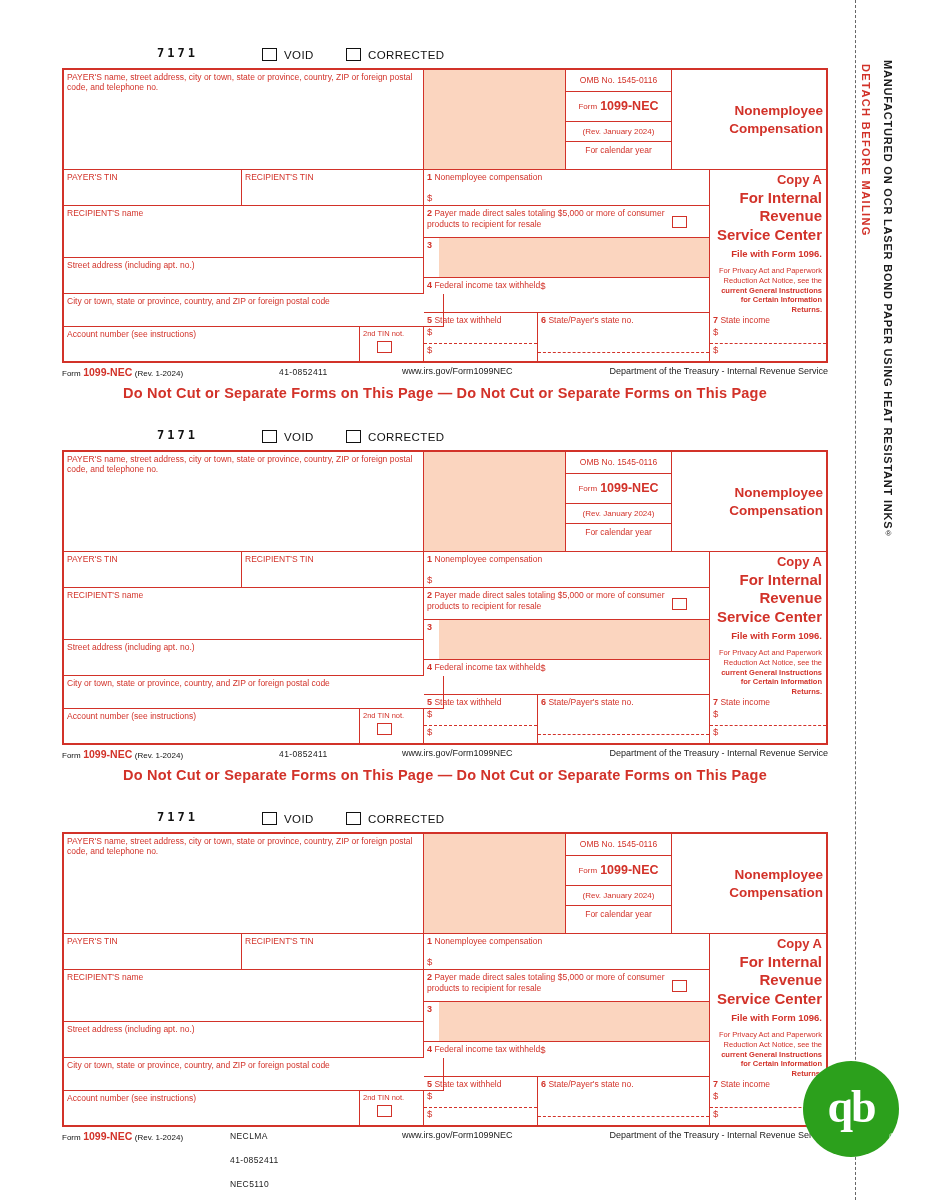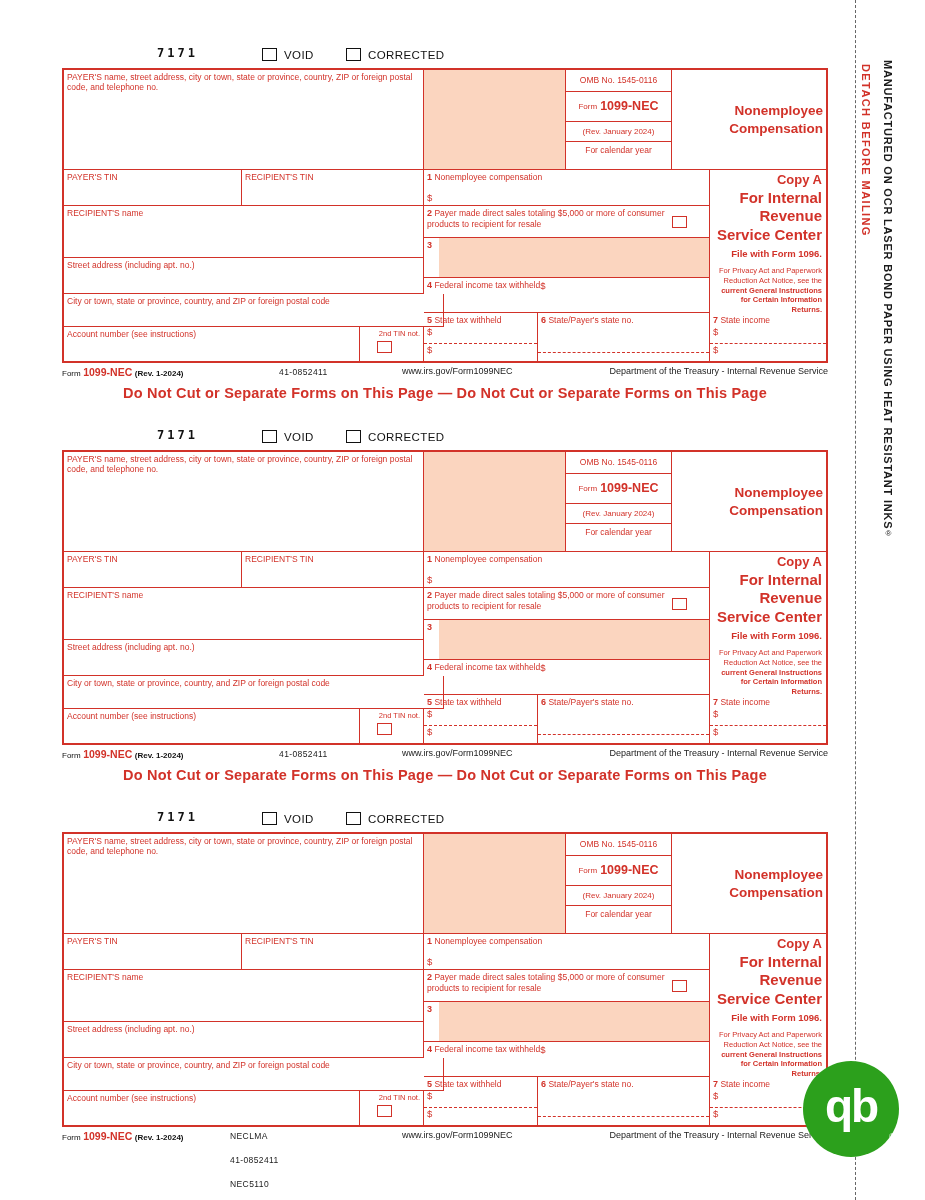--- a/index.html
+++ b/index.html
@@ -78,21 +78,21 @@
   .calyear-cell{height:28px;display:flex;justify-content:center;padding-top:3px;font-size:8.5px;}
   .title-area{left:608px;top:0;width:154px;height:100px;display:flex;flex-direction:column;align-items:flex-end;justify-content:center;
     font-size:13.5px;font-weight:bold;text-align:center;line-height:1.3;}
 
   .payer-tin{left:0;top:100px;width:178px;height:36px;}
   .recipient-tin{left:178px;top:100px;width:182px;height:36px;}
   .recipient-name{left:0;top:136px;width:360px;height:52px;}
   .street-box{left:0;top:188px;width:360px;height:36px;}
   .city-box{left:0;top:224px;width:380px;height:33px;}
   .account-box{left:0;top:257px;width:296px;height:34px;}
-  .tin2-box{left:296px;top:257px;width:64px;height:34px;font-size:7.5px;text-align:right;}
+  .tin2-box{left:296px;top:257px;width:64px;height:34px;font-size:7.5px;text-align:left;}
   .tin2-box .chk-red{margin:3px 0 0 14px;}
   .chk-red{width:15px;height:12px;border:1px solid var(--red);background:#fff;display:block;}
 
   .box1{left:360px;top:100px;width:286px;height:36px;display:flex;flex-direction:column;justify-content:space-between;}
   .box2{left:360px;top:136px;width:286px;height:32px;padding-right:44px;}
   .box2 .chk-red{position:absolute;right:22px;top:10px;}
   .box3{left:360px;top:168px;width:286px;height:40px;padding:0;}
   .box3-num{position:absolute;left:3px;top:2px;z-index:2;}
   .box3-shade{position:absolute;left:15px;top:0;right:0;bottom:0;background:var(--pink);}
   .box4{left:360px;top:208px;width:286px;height:35px;display:flex;justify-content:flex-start;}
@@ -110,42 +110,42 @@
   .copy-for{font-size:15px;font-weight:bold;line-height:1.25;margin-top:1px;}
   .file-with{font-size:9.5px;font-weight:bold;margin-top:3px;}
   .privacy{font-size:7.5px;line-height:1.3;margin-top:7px;}
   .privacy .pbold{font-weight:bold;}
 
   
   .copy-footer{position:relative;height:18px;margin-top:1px;color:var(--ink);font-size:9px;}
   .f-left{position:absolute;left:0;top:2px;white-space:nowrap;}
   .f-left .fw{font-size:8px;color:#111;}
   .f-left .fn{font-size:10.5px;font-weight:bold;color:var(--red);}
-  .f-left .fr{font-size:8px;color:#111;font-weight:bold;}
+  .f-left .fr{font-size:8px;color:#111;}
   .f-cat{position:absolute;left:203px;top:3px;display:flex;gap:14px;font-size:8.5px;letter-spacing:0.4px;}
   .copy-footer.third .f-cat{left:168px;flex-direction:column;}
   .f-url{position:absolute;left:340px;top:2px;}
   .f-dept{position:absolute;right:0;top:2px;}
 
   .do-not-cut{
     width:766px;text-align:center;color:var(--red);
     font-weight:bold;font-size:14.5px;letter-spacing:0.2px;
     margin:3px 0 26px 0;white-space:nowrap;
   }
 
   
   .qb-logo{
     position:absolute;left:803px;top:1061px;width:96px;height:96px;
     border-radius:50%;background:var(--qbgreen);
     display:flex;align-items:center;justify-content:center;
     z-index:5;
   }
   .qb-text{
     color:#fff;font-weight:bold;font-size:46px;
-    font-family:Liberation Sans, sans-serif;letter-spacing:-2px;
+    font-family:Liberation Serif, serif;letter-spacing:-2px;
     transform:translateY(-3px);
   }
   .qb-reg{position:absolute;right:4px;bottom:16px;color:#fff;font-size:8px;}
 </style>
 </head>
 <body>
 
 <div class="page">
 
   <div class="perforation"></div>

